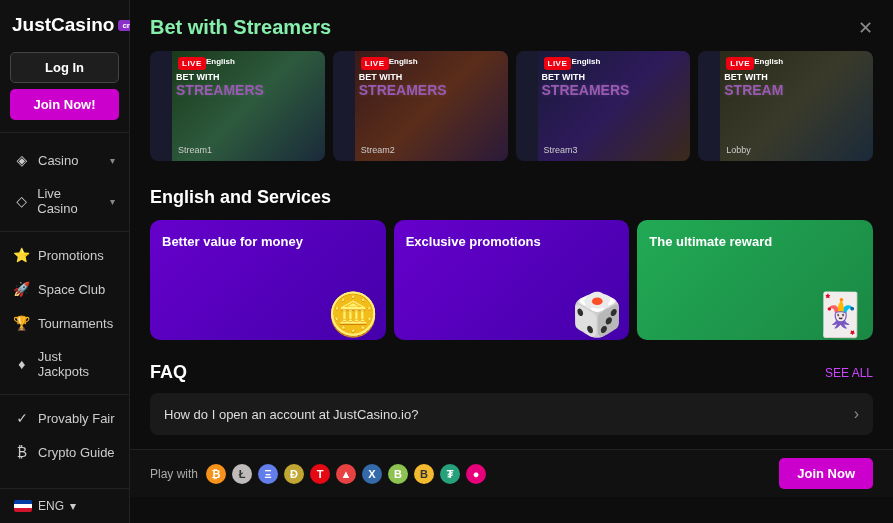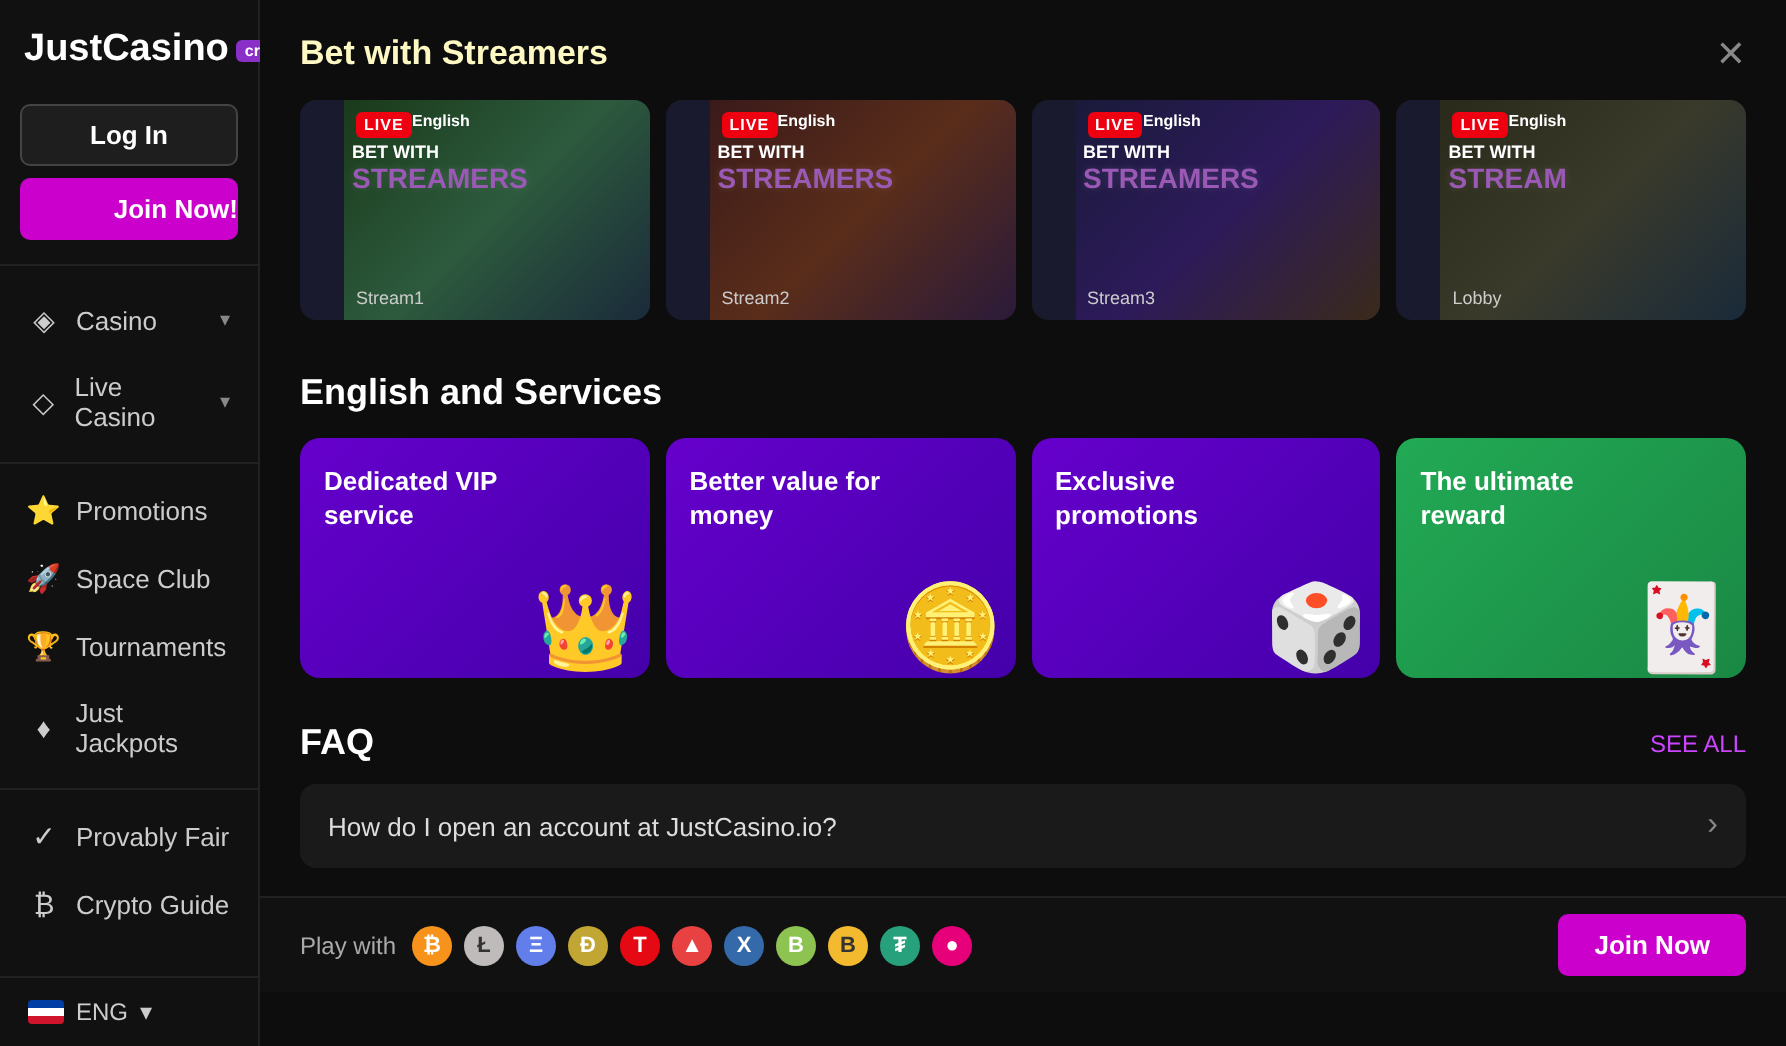--- a/index.html
+++ b/index.html
@@ -62,21 +62,21 @@
     }
     .btn-join {
       background: #cc00cc;
       border: none;
       color: #fff;
       border-radius: 5px;
       padding: 8px 0;
       font-size: 13px;
       font-weight: 700;
       cursor: pointer;
-      text-align: right;
+      text-align: center;
       width: 100%;
     }
     .sidebar-divider {
       height: 1px;
       background: #222;
       margin: 6px 0;
     }
     .sidebar-nav {
       flex: 1;
       display: flex;
@@ -132,23 +132,23 @@
     }
 
     
     .top-bar {
       display: flex;
       align-items: center;
       justify-content: space-between;
       padding: 16px 20px 12px;
     }
     .top-bar-title {
-      font-size: 17px;
-      font-weight: 700;
-      color: #fef9c3;
+      font-size: 20px;
+      font-weight: 700;
+      color: #86efac;
     }
     .close-btn {
       font-size: 18px;
       color: #888;
       cursor: pointer;
       background: none;
       border: none;
     }
 
     
@@ -476,24 +476,20 @@
           <div class="bet-with">BET with</div>
           <div class="streamers-big">STREAM</div>
         </div>
         <span class="stream-label">Lobby</span>
       </div>
     </div>
   </div>
 
   <div class="section-title">English and Services</div>
   <div class="rewards-row">
-    <div class="reward-card reward-card-1">
-      <span class="reward-label">Dedicated VIP service</span>
-      <span class="reward-icon">👑</span>
-    </div>
     <div class="reward-card reward-card-2">
       <span class="reward-label">Better value for money</span>
       <span class="reward-icon">🪙</span>
     </div>
     <div class="reward-card reward-card-3">
       <span class="reward-label">Exclusive promotions</span>
       <span class="reward-icon">🎲</span>
     </div>
     <div class="reward-card reward-card-4">
       <span class="reward-label">The ultimate reward</span>

